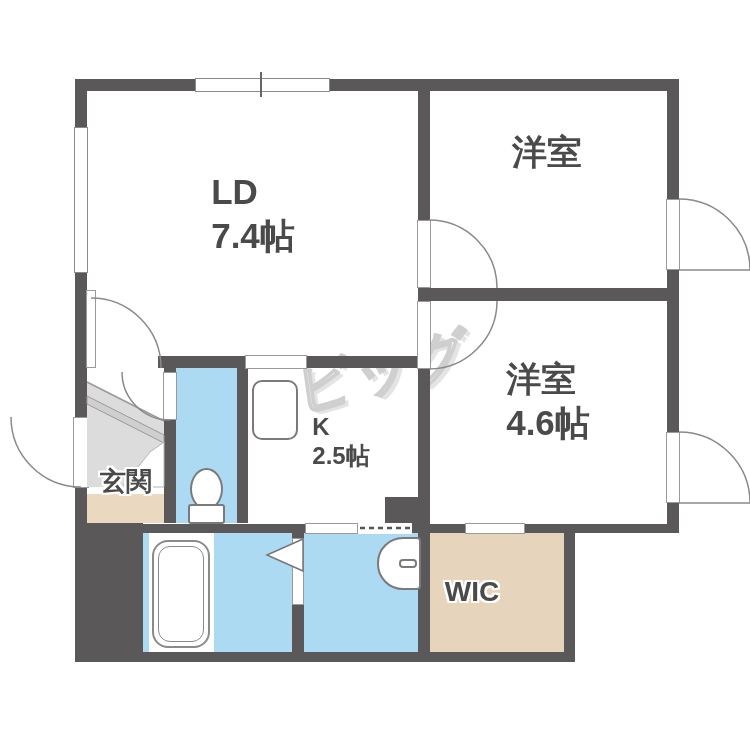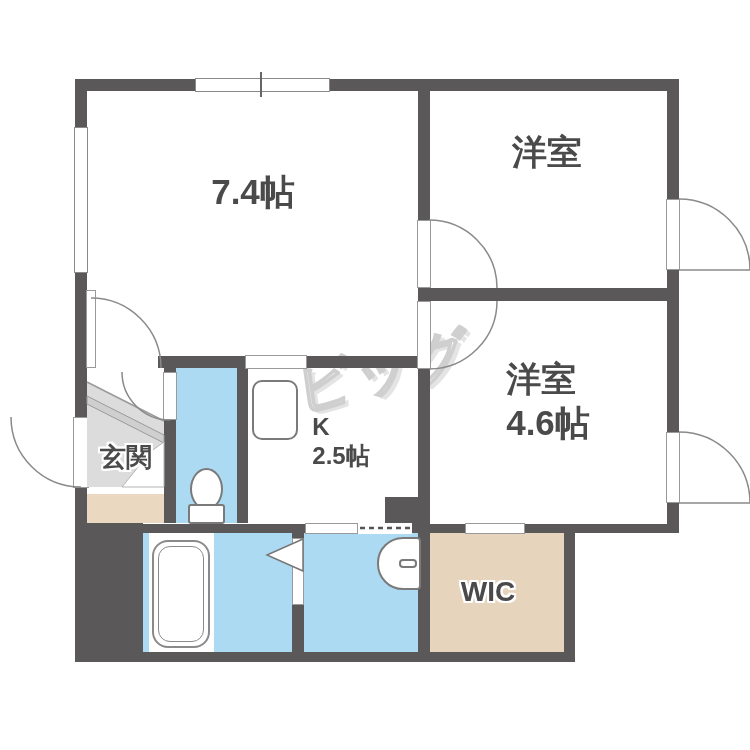--- a/index.html
+++ b/index.html
@@ -20,21 +20,21 @@
   .gap{position:absolute;background:#fff;box-sizing:border-box;}
   .fixture{position:absolute;background:#fff;box-sizing:border-box;border:2px solid #7a7a7a;}
   svg.overlay{position:absolute;left:0;top:0;z-index:6;pointer-events:none;}
   .room-label{position:absolute;z-index:7;transform:translateX(-50%);text-align:left;
     color:var(--label);font-weight:bold;white-space:nowrap;
     text-shadow:-2px -2px 0 #fff,2px -2px 0 #fff,-2px 2px 0 #fff,2px 2px 0 #fff,
                 0 -2px 0 #fff,0 2px 0 #fff,-2px 0 0 #fff,2px 0 0 #fff;}
   .lg{font-size:35px;line-height:1.26;}
   .md{font-size:24px;line-height:1.2;}
   .wic{font-size:28px;}
-  .genkan{font-size:26px;}
+  .genkan{font-size:26px;margin-top:24px;}
   .watermark{position:absolute;left:295px;top:334px;z-index:2;font-size:54px;font-weight:bold;
     letter-spacing:5px;color:#fefefe;-webkit-text-stroke:2px #cfcfcf;
     text-shadow:4px 4px 0 #e4e4e4;transform:rotate(-14deg) skewX(-6deg);white-space:nowrap;}
   .z1{z-index:1}.z3{z-index:3}.z4{z-index:4}.z5{z-index:5}
 </style>
 </head>
 <body>
 
 <div class="plan">
 
@@ -100,33 +100,34 @@
     <path d="M 429 220 A 68 68 0 0 1 497 288" fill="none" stroke="#8a8a8a" stroke-width="1.5"></path>
     <path d="M 497 301 A 68 68 0 0 1 429 369" fill="none" stroke="#8a8a8a" stroke-width="1.5"></path>
     <path d="M 679 199 A 71 71 0 0 1 750 270 M 679 270 L 750 270" fill="none" stroke="#8a8a8a" stroke-width="1.5"></path>
     <path d="M 679 432 A 71 71 0 0 1 750 503 M 679 503 L 750 503" fill="none" stroke="#8a8a8a" stroke-width="1.5"></path>
     <polygon points="303,539 303,571 267,555" fill="#ffffff" stroke="#777777" stroke-width="1.5"></polygon>
     <path d="M 360 528 L 410 528" stroke="#555555" stroke-width="2.5" stroke-dasharray="5 4" fill="none"></path>
     <line x1="261" y1="72" x2="261" y2="97" stroke="#666666" stroke-width="2"></line>
   </svg>
 
   <div class="room-label lg" style="left:253px;top:170px;">
+    <div>LD</div>
     <div>7.4帖</div>
   </div>
   <div class="room-label lg" style="left:547px;top:130px;">
     <div>洋室</div>
   </div>
   <div class="room-label lg" style="left:548px;top:357px;">
     <div>洋室</div>
     <div>4.6帖</div>
   </div>
   <div class="room-label md" style="left:341px;top:413px;">
     <div>K</div>
     <div>2.5帖</div>
   </div>
   <div class="room-label genkan" style="left:126px;top:440px;">
     <div>玄関</div>
   </div>
-  <div class="room-label wic" style="left:488px;top:576px;">
+  <div class="room-label wic" style="left:472px;top:576px;">
     <div>WIC</div>
   </div>
 
 </div>
 
 </body></html>

